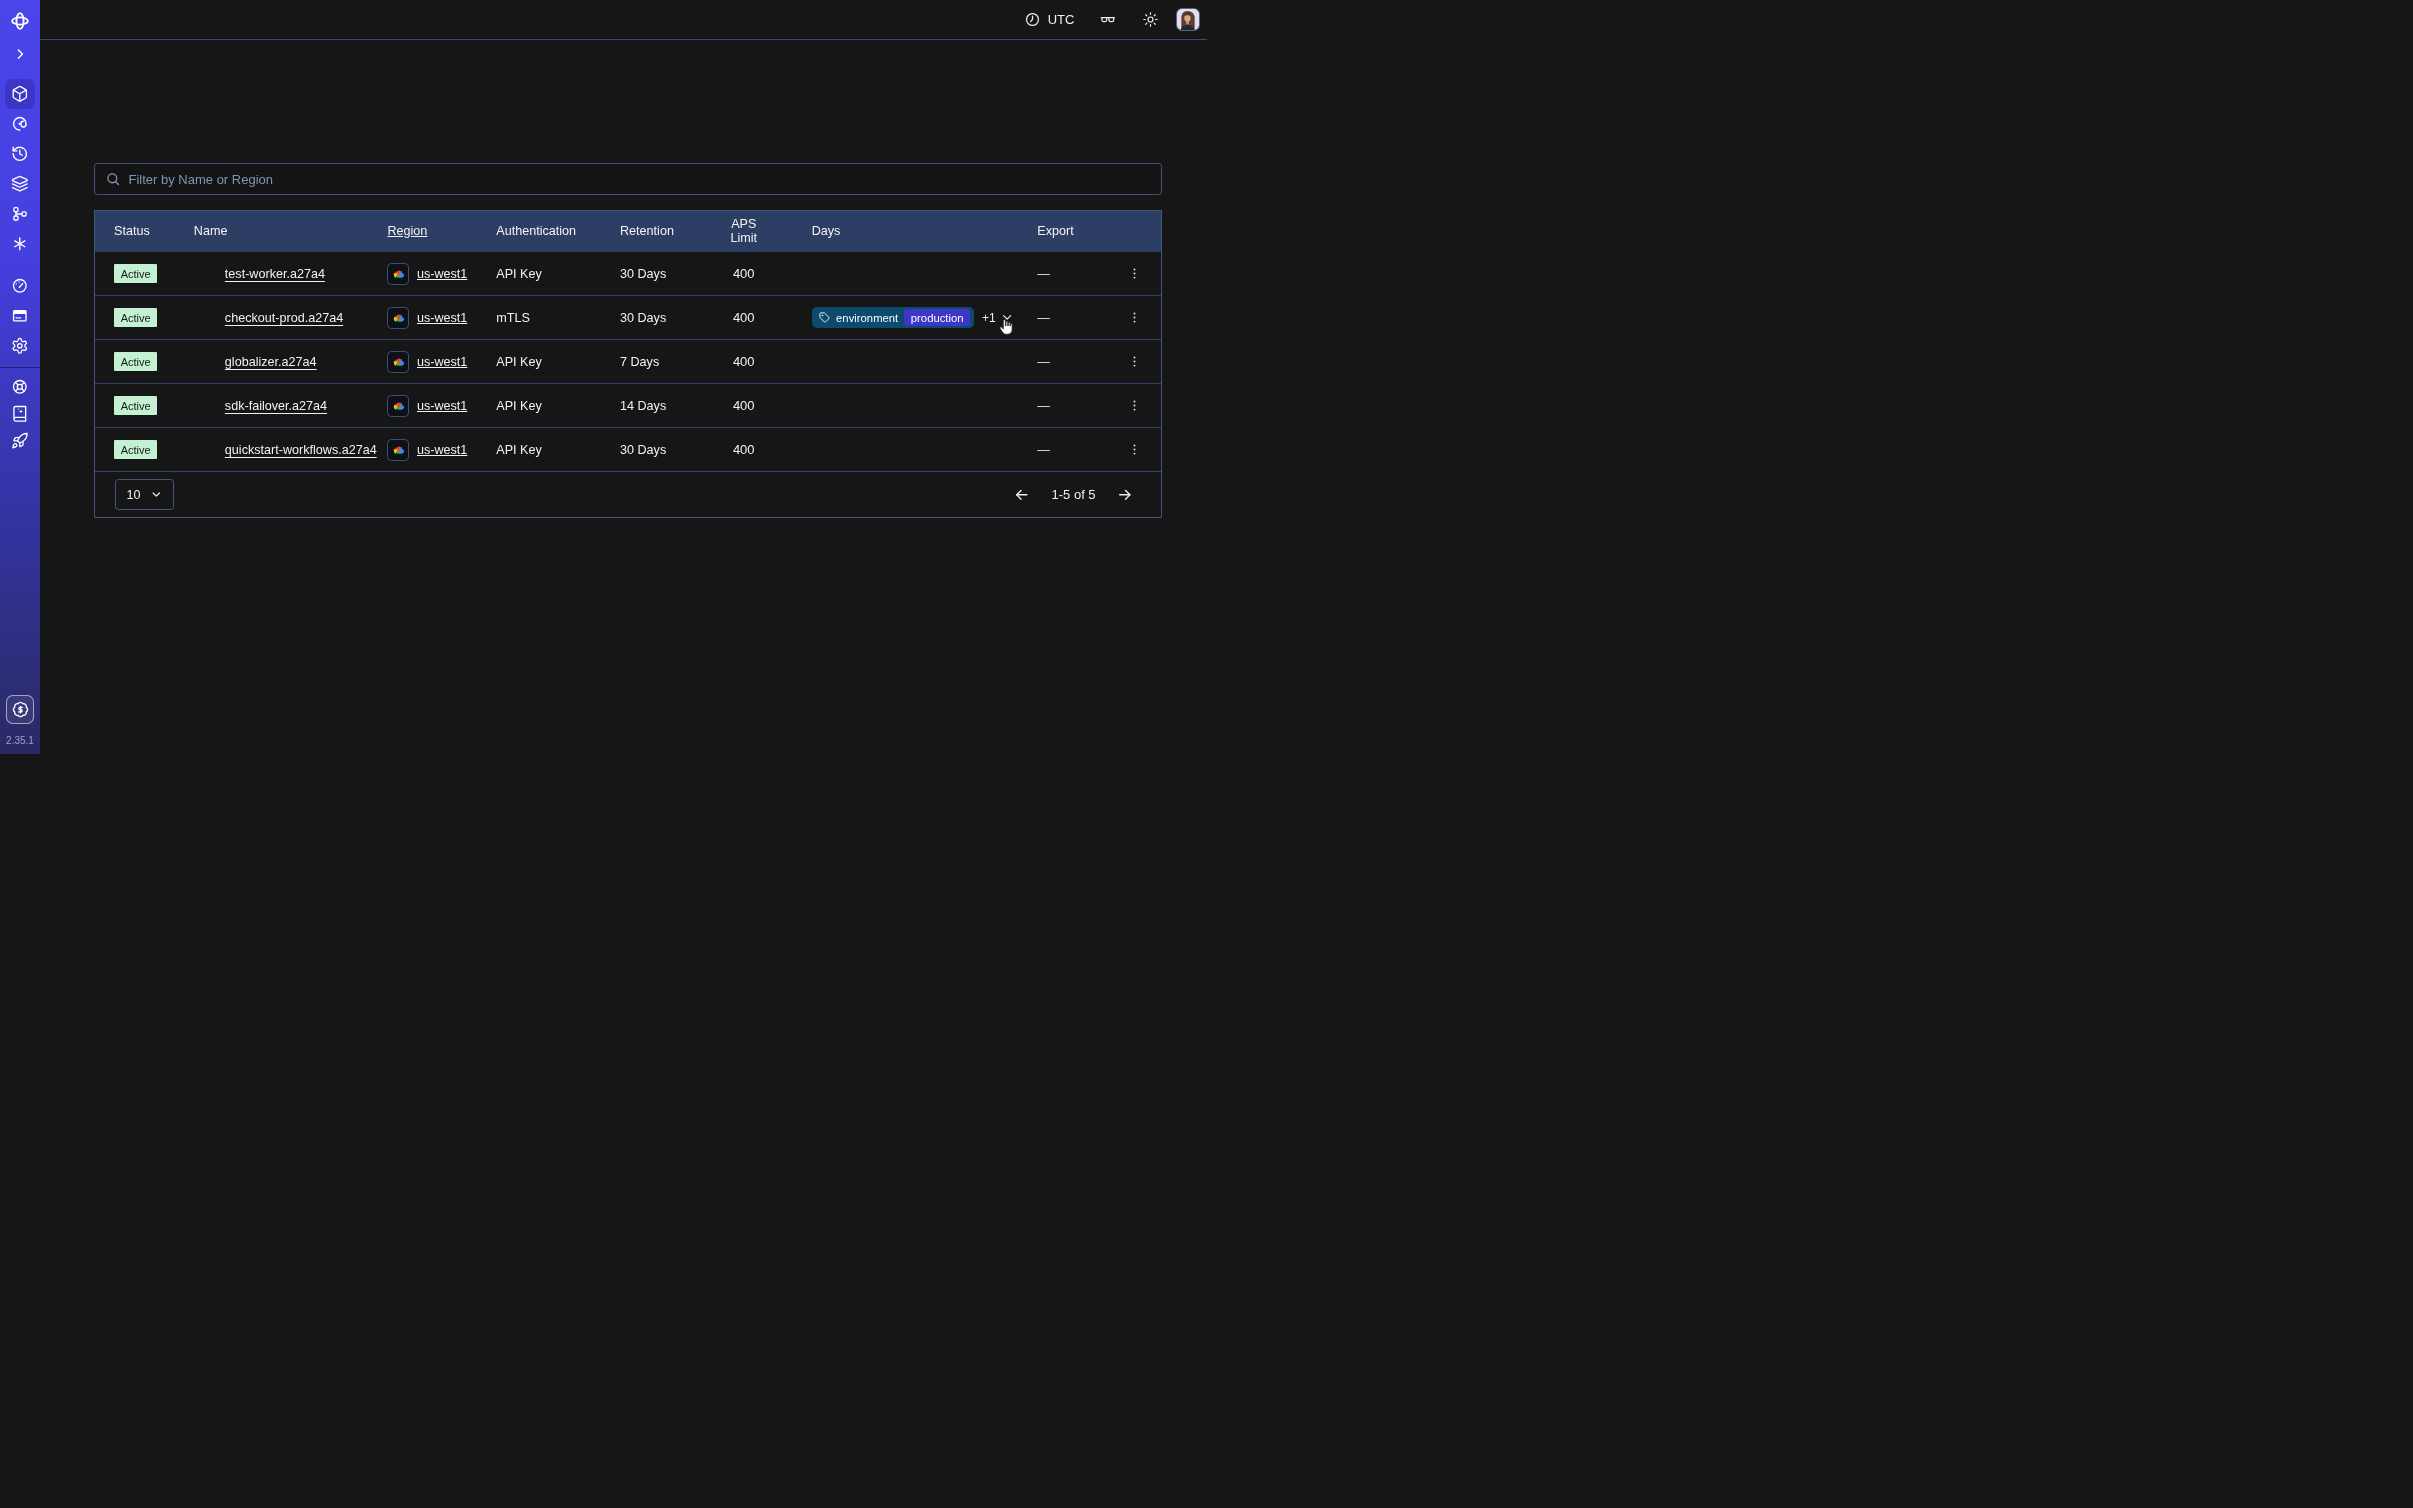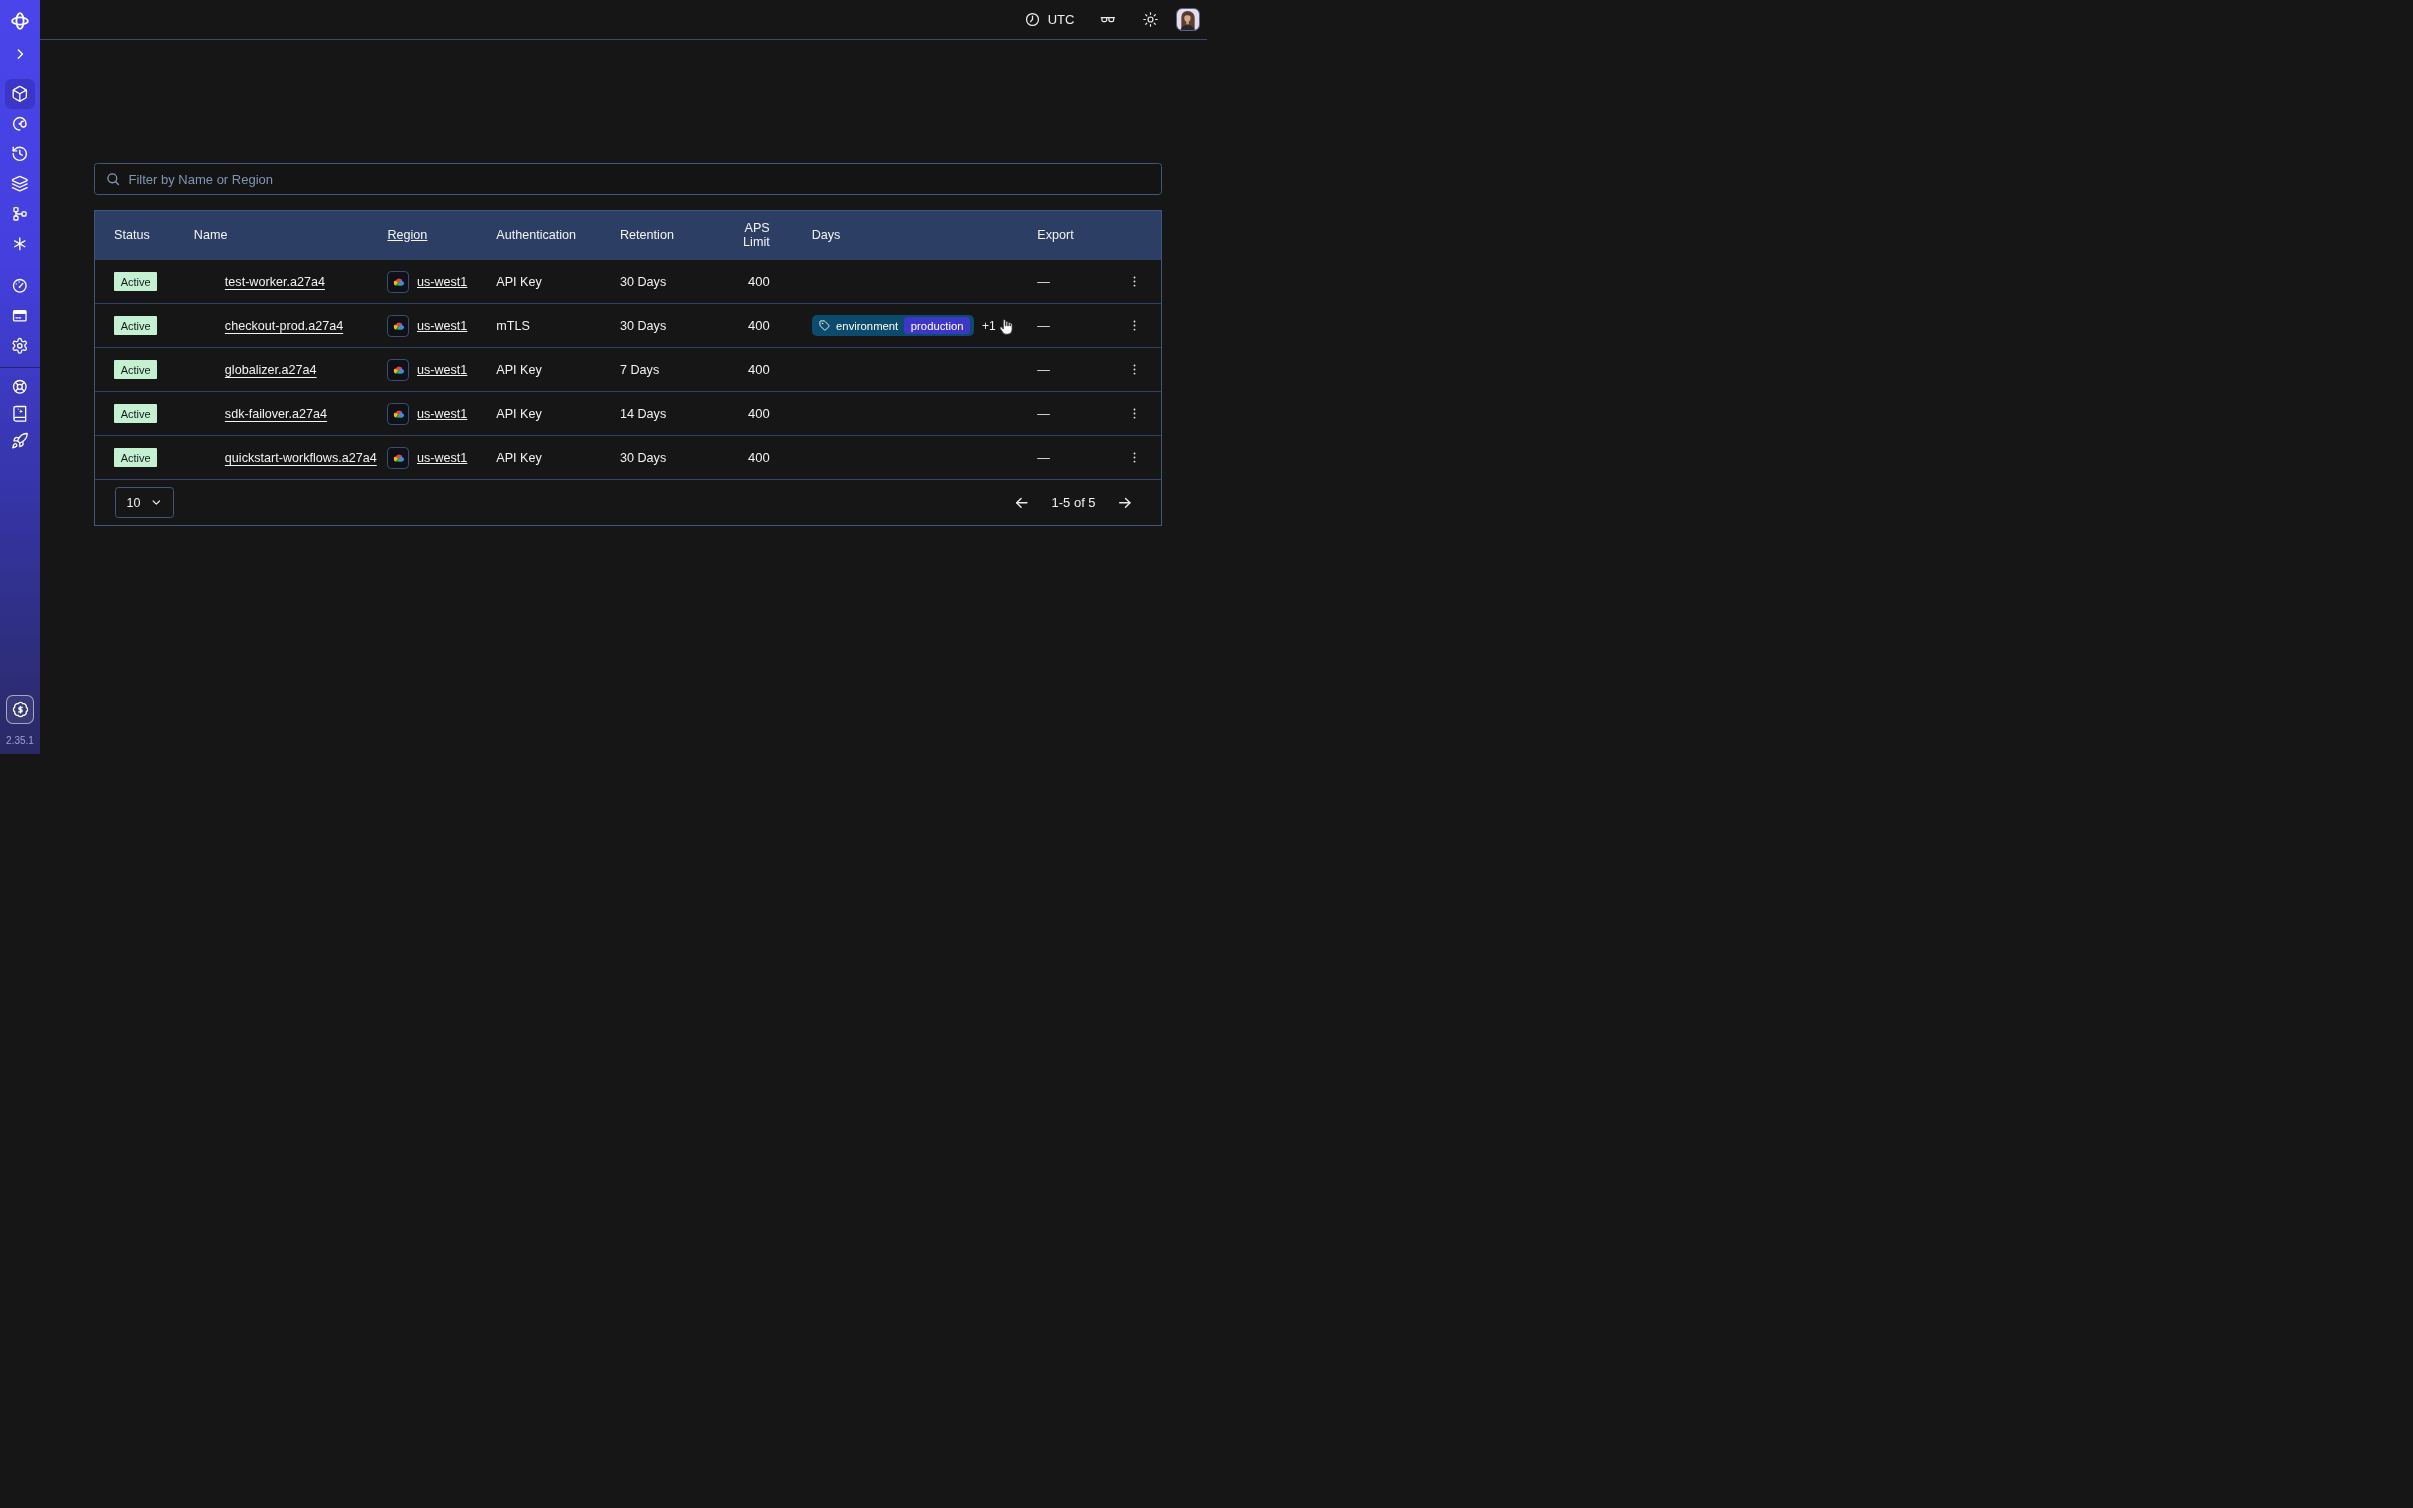--- a/index.html
+++ b/index.html
@@ -49,28 +49,28 @@
   .page-header { position:absolute; top:95px; left:0; right:0; display:flex; justify-content:space-between; align-items:flex-start; }
   .page-title { font-size:25px; font-weight:700; line-height:25px; color:#f5f5f5; letter-spacing:0.2px; }
   .page-subtitle { margin-top:5px; font-size:11px; color:#8398b9; }
   .create-btn { margin-top:2.5px; height:32px; padding:0 14.2px; background:#4f46e5; border:none; border-radius:5px; color:#fff; font-size:12.6px; font-family:inherit; cursor:pointer; }
 
   .search { position:absolute; top:123px; width:100%; height:32px; border:0.8px solid #43567a; border-radius:3.4px; background:#141414; display:flex; align-items:center; padding:0 10px; gap:7.5px; }
   .search input { flex:1; background:transparent; border:0; outline:0; color:#e8e8e8; font-size:13px; font-family:inherit; }
   .search input::placeholder { color:#8095b6; }
 
   .table { position:absolute; top:170px; width:100%; border:0.8px solid #42557a; }
-  .thead { height:48px; background:#2c3e63; display:flex; align-items:center; font-size:12.6px; color:#f4f4f4; }
+  .thead { height:40px; background:#2c3e63; display:flex; align-items:center; font-size:12.6px; color:#f4f4f4; }
   .trow { height:44px; display:flex; align-items:center; font-size:12.6px; border-top:0.8px solid #2e4164; cursor:pointer; }
   .c-status { width:99px; padding-left:19px; }
   .c-name   { width:194px; }
   .c-region { width:109px;text-decoration:underline; }
   .c-auth   { width:124px; }
   .c-ret    { width:98px; }
-  .c-aps    { width:94px; padding-right:42px; text-align:right; }
+  .c-aps    { width:94px; padding-right:42px; text-align:center; }
   .c-tags   { width:226px; }
   .c-export { width:70px; }
   .c-actions{ width:54px; display:flex; justify-content:center; }
   .badge { display:inline-block; background:#c4f1d2; color:#17191c; font-size:11px; padding:3.4px 6.7px; border-radius:1px; }
   .ns-link { color:#f2f2f2; text-decoration:underline; text-underline-offset:3.4px; text-decoration-thickness:0.8px; cursor:pointer;padding-left:31px; }
   .region-wrap { display:flex; align-items:center; gap:7.5px; }
   .gcp-box { width:22px; height:22px; border:0.8px solid #3c4f71; border-radius:4.2px; background:#0e1118; display:flex; align-items:center; justify-content:center; }
   .mono { font-family:Liberation Sans, sans-serif; font-size:13px; }
   .tags-wrap { display:none; align-items:center; }
   .tag-chip { display:inline-flex; align-items:center; background:#0c4a6e; border-radius:5px; padding:2.5px 3.4px 2.5px 7.5px; gap:5.9px; cursor:pointer; }

